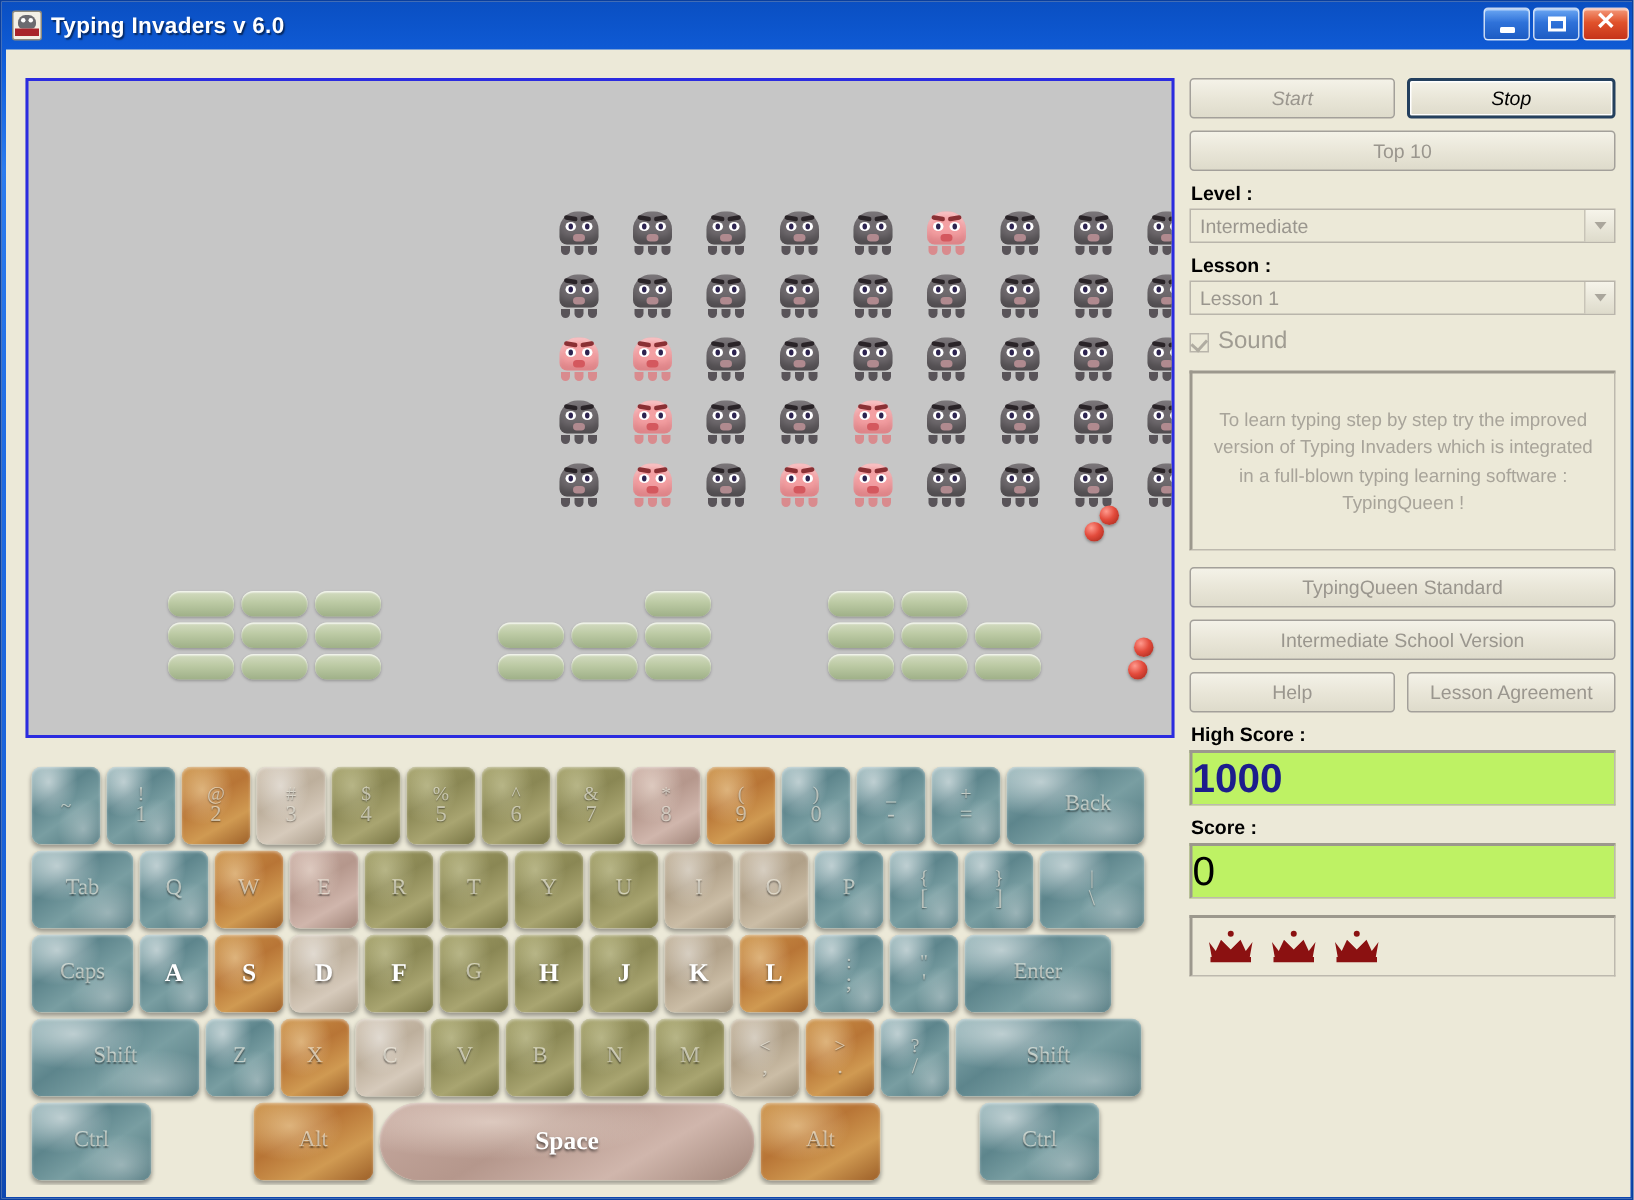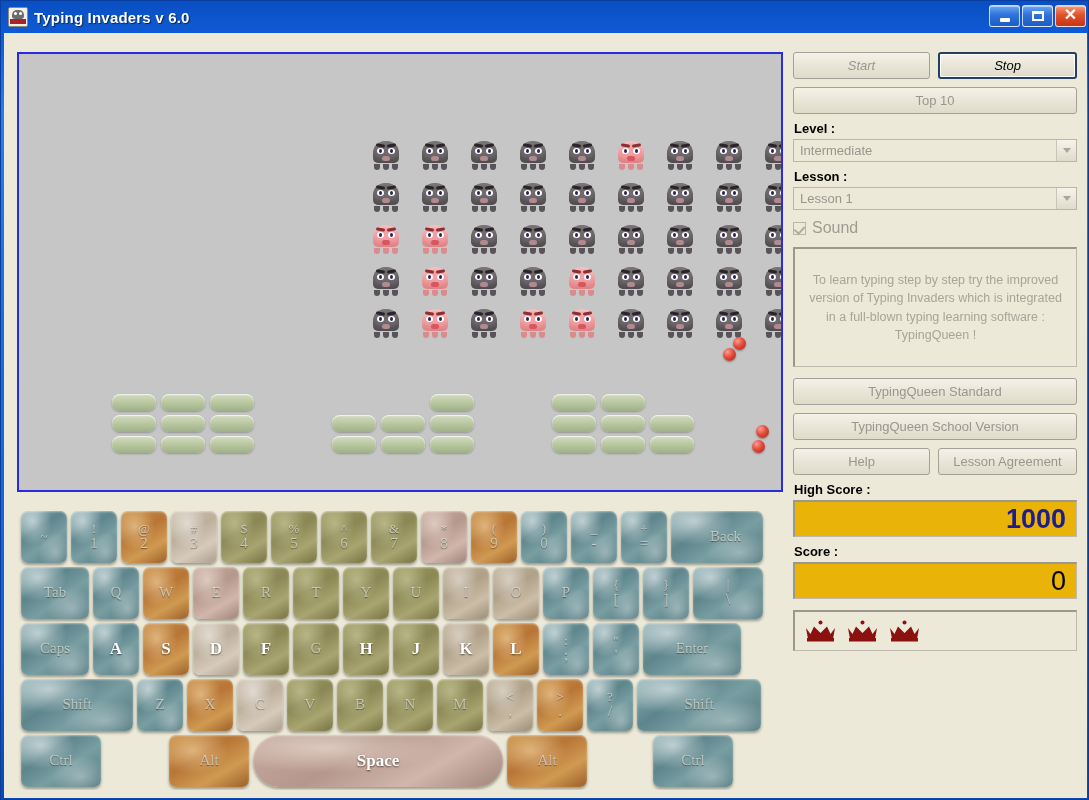--- a/index.html
+++ b/index.html
@@ -189,22 +189,22 @@
   .infobox{
     margin-top:10px;height:120px;border:1px solid #bdb9ae;
     border-top:2px solid #9c988d;border-left:2px solid #9c988d;
     background:#ece9d8;box-sizing:border-box;
     display:flex;align-items:center;justify-content:center;text-align:center;
     font-size:12.5px;color:#a8a49a;line-height:1.45;padding:0 8px;
   }
   .scorebox{
     height:37px;border:1px solid #bdb9ae;
     border-top:2px solid #9c988d;border-left:2px solid #9c988d;
-    background:#eab308;box-sizing:border-box;
-    display:flex;align-items:center;justify-content:flex-end;padding-right:10px;
+    background:#bef264;box-sizing:border-box;
+    display:flex;align-items:center;padding-right:10px;
   }
   .scorebox .v{font-size:27px;font-family:"Liberation Sans",sans-serif;}
   .scorebox .v.high{color:#1d1d8c;font-weight:bold;}
   .scorebox .v.cur{color:#000;}
   #lives{
     margin-top:11px;height:41px;border:1px solid #bdb9ae;
     border-top:2px solid #9c988d;border-left:2px solid #9c988d;
     background:#ece9d8;box-sizing:border-box;
     display:flex;align-items:center;gap:9px;padding-left:9px;
   }
@@ -1116,21 +1116,21 @@
             <i class="tick"></i>
           </span>
         <span style="font-size:16px;color:#a09c92;">Sound</span>
       </div>
 
       <div class="infobox">
         <span>To learn typing step by step try the improved version of Typing Invaders which is integrated in a full-blown typing learning software : TypingQueen !</span>
       </div>
 
       <div class="btn" style="width:284px;margin-top:11px;">TypingQueen Standard</div>
-      <div class="btn" style="width:284px;margin-top:8px;">TypingQueen School Version</div>
+      <div class="btn" style="width:284px;margin-top:8px;">Intermediate School Version</div>
 
       <div style="display:flex;gap:8px;margin-top:8px;">
         <div class="btn" style="width:137px;">Help</div>
         <div class="btn" style="width:139px;">Lesson Agreement</div>
       </div>
 
       <div class="lbl">High Score :</div>
       <div class="scorebox">
         <span class="v high">1000</span>
       </div>

